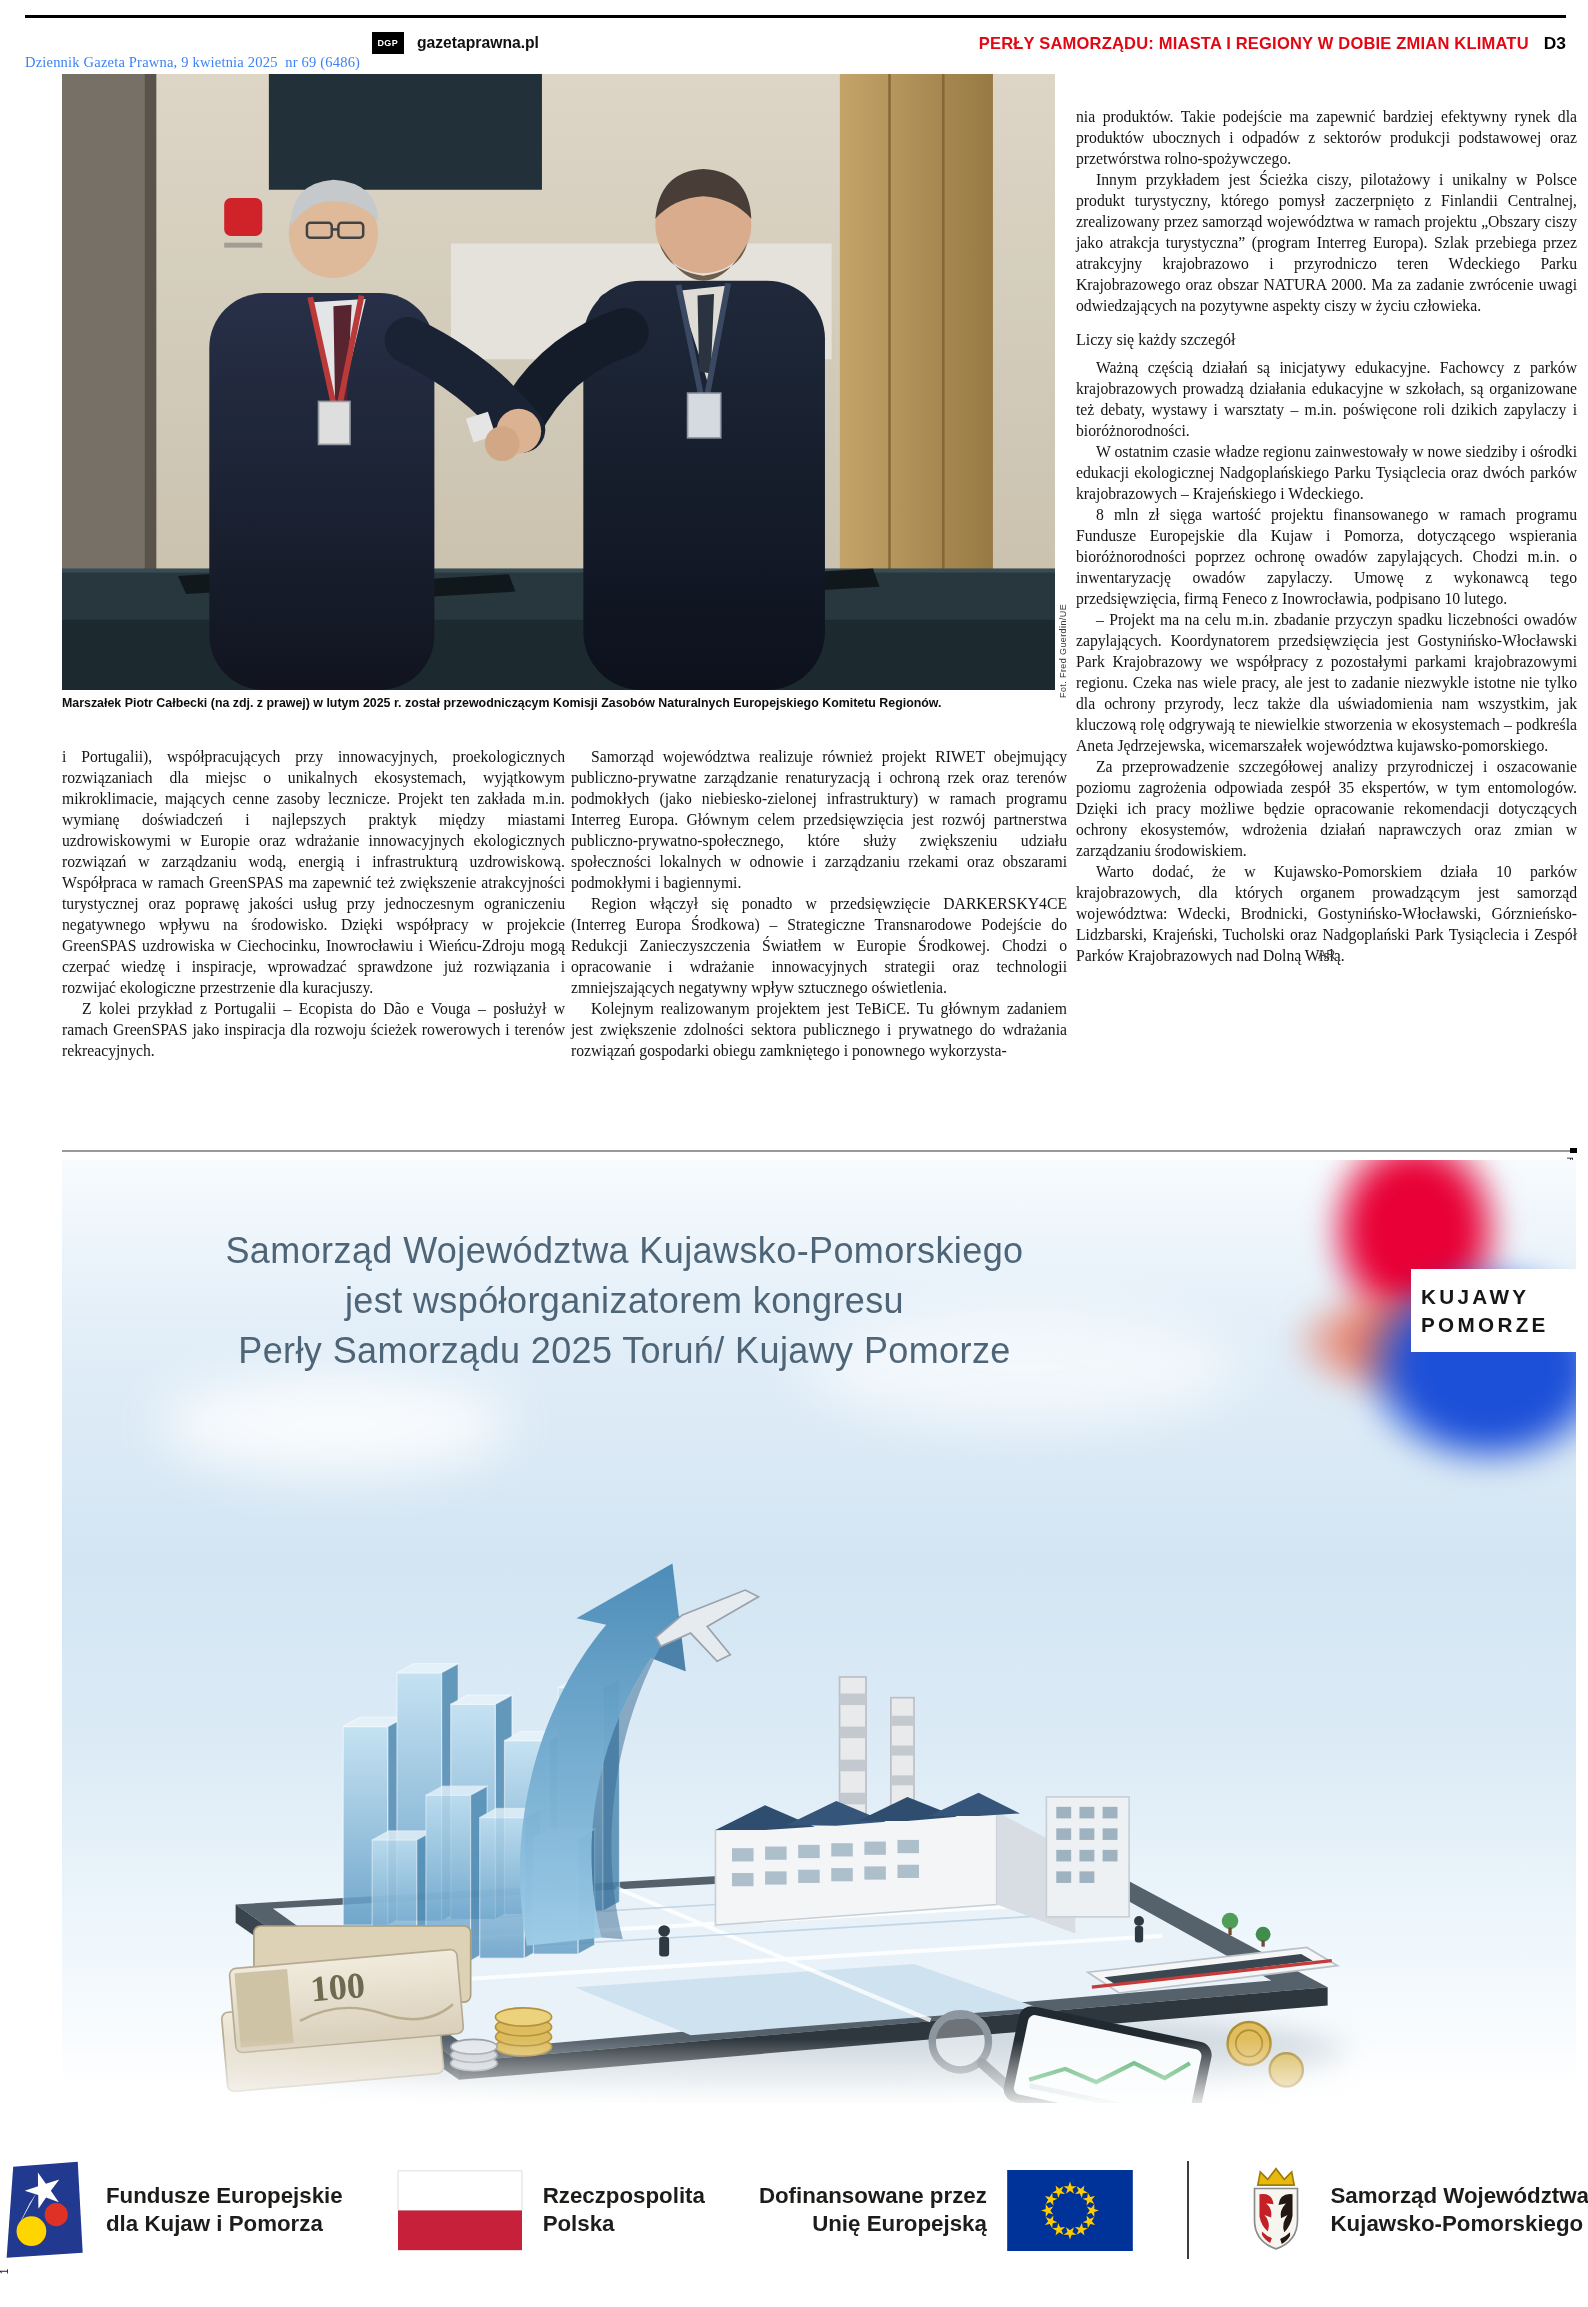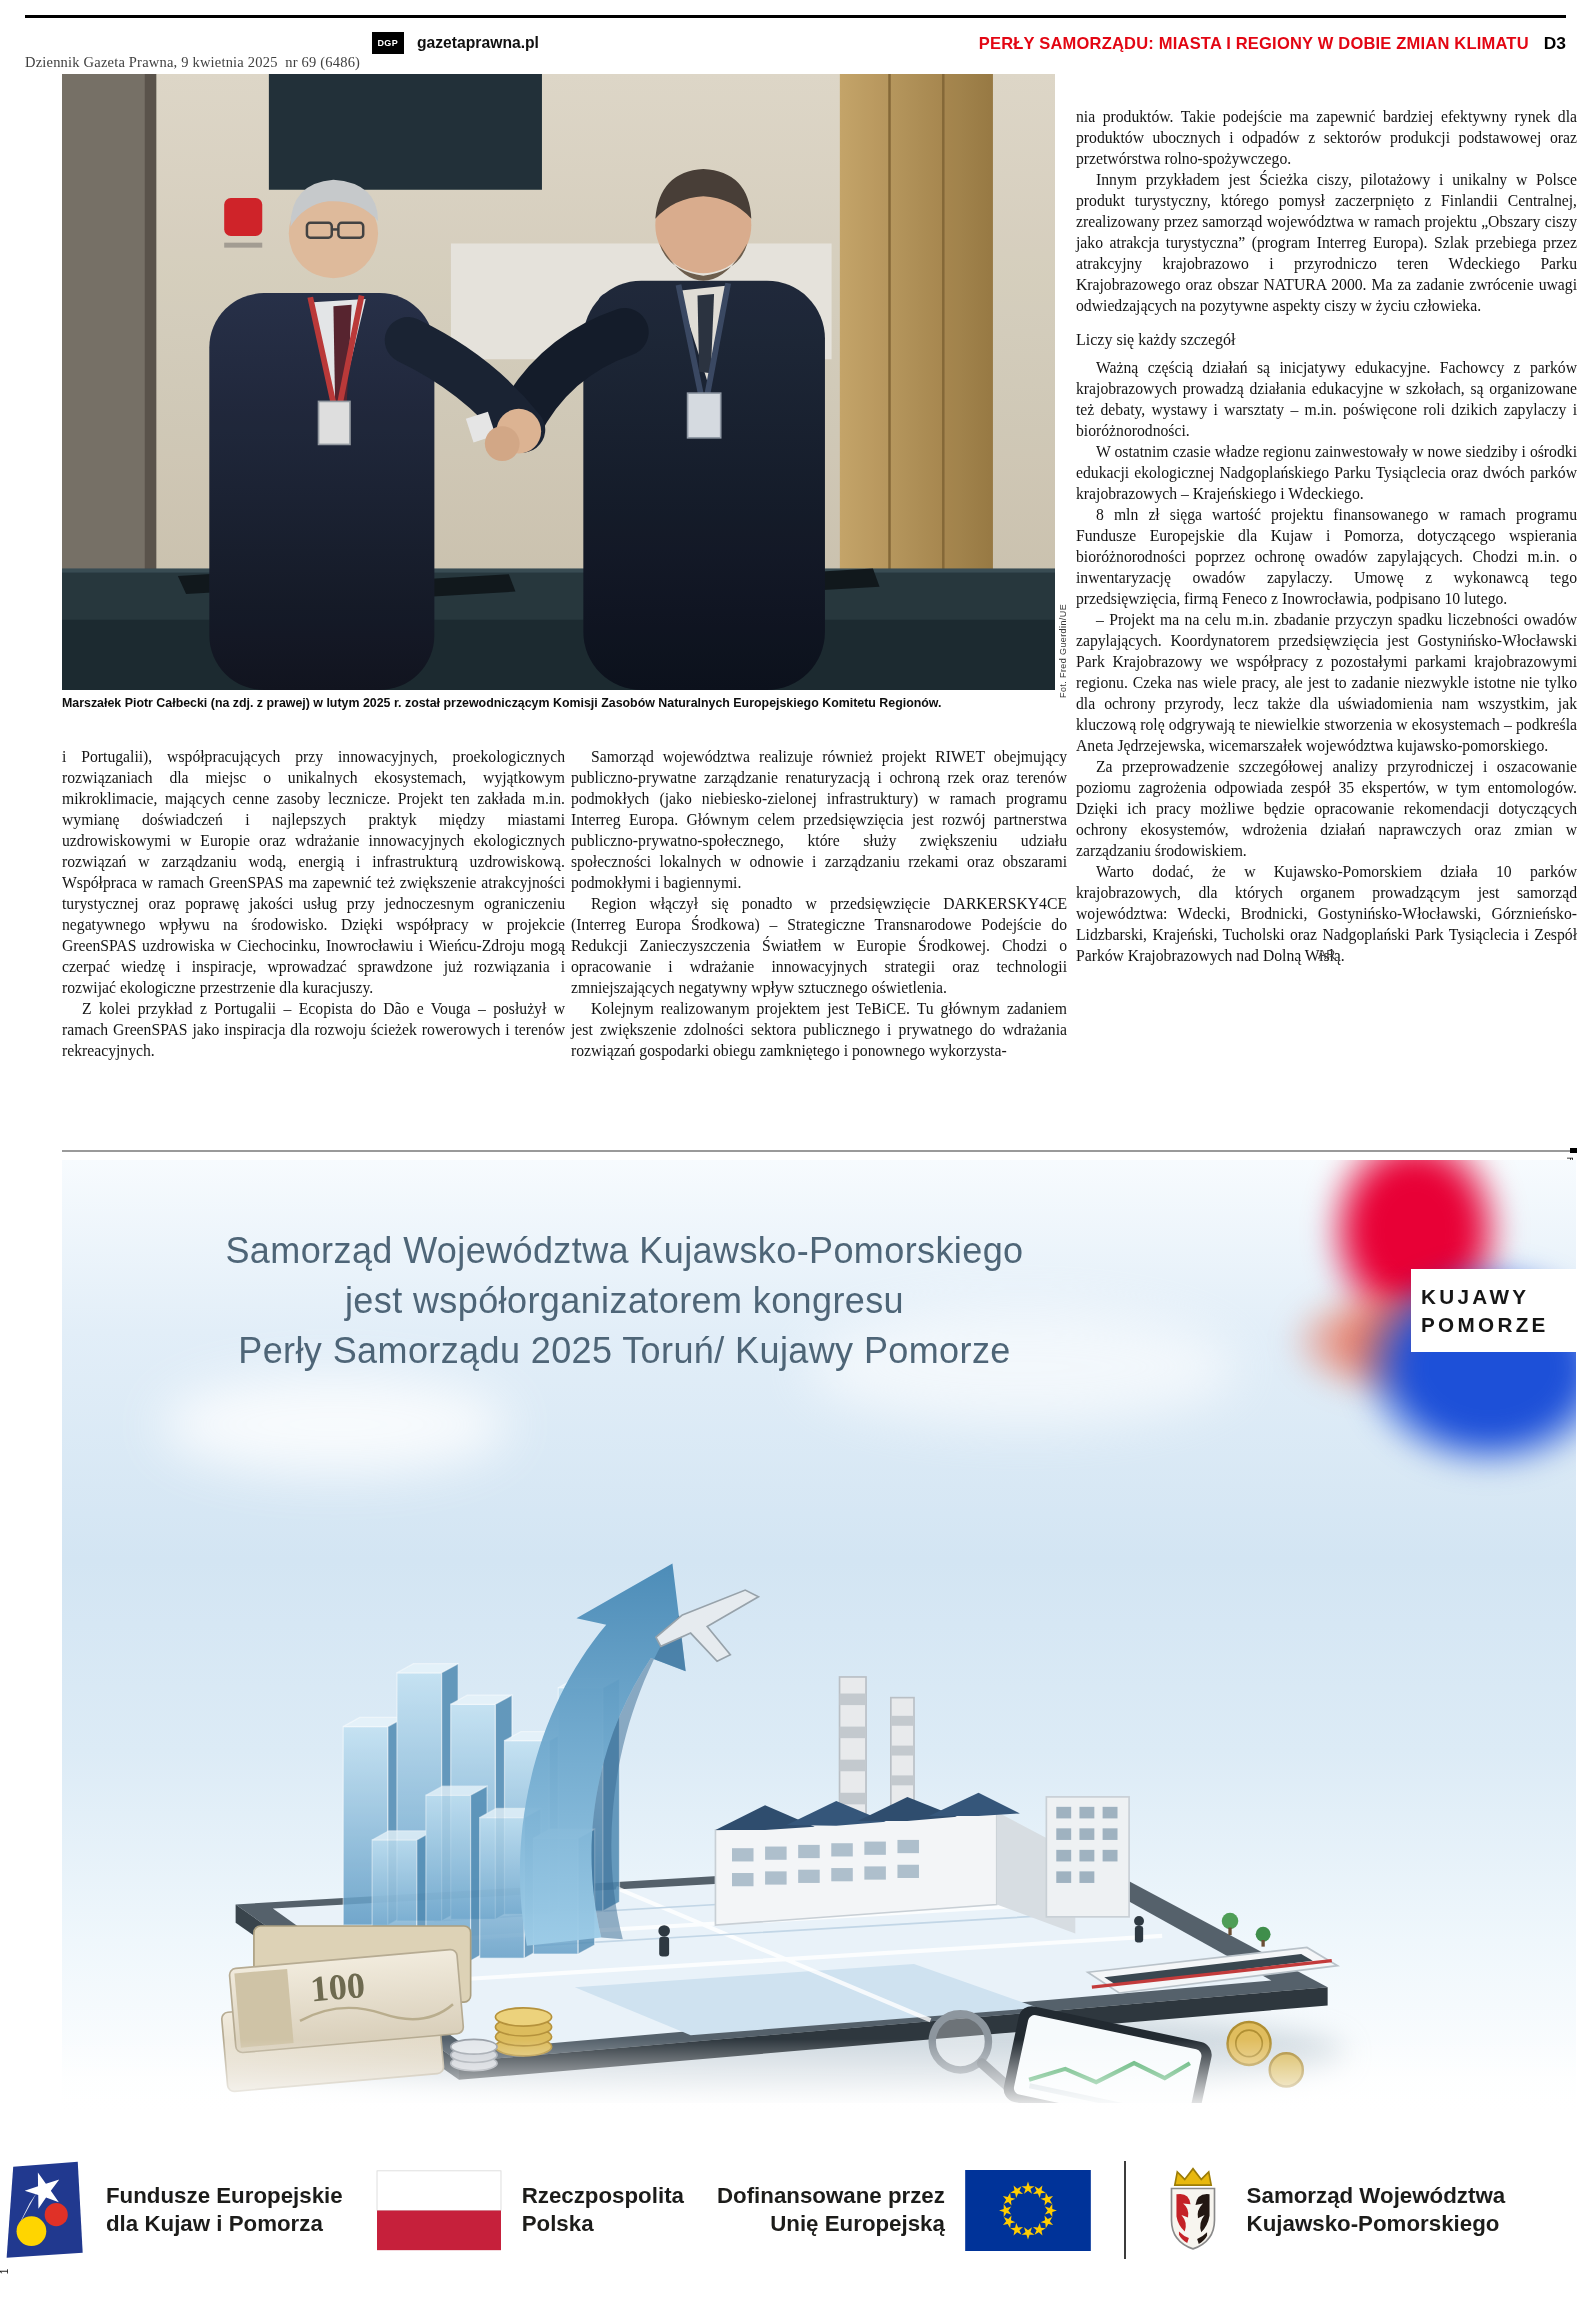--- a/index.html
+++ b/index.html
@@ -2,21 +2,21 @@
 <html style="font-size:13.2px"><head>
 <meta charset="utf-8">
 <style>
   html,body{margin:0;padding:0;background:#fff;}
   .page{position:relative;width:1589px;height:2307px;background:#ffffff;overflow:hidden;
         font-family:"Liberation Serif","DejaVu Serif",serif;color:#111;}
 
   
   .top-rule{position:absolute;left:25px;top:15px;width:1541px;height:2.5px;background:#000;}
   .masthead{position:absolute;left:25px;top:30px;width:1541px;height:26.5px;display:flex;align-items:center;}
-  .mh-issue{font-size:14.5px;color:#404040;letter-spacing:0.2px;white-space:pre;margin-top:38px;}
+  .mh-issue{font-size:14.5px;color:#3b82f6;letter-spacing:0.2px;white-space:pre;margin-top:38px;}
   .dgp-box{margin-left:11.6px;width:32px;height:22.3px;background:#000;color:#fff;display:flex;align-items:center;justify-content:center;
            font-family:"Liberation Sans",sans-serif;font-weight:bold;font-size:9px;letter-spacing:0.4px;}
   .mh-site{margin-left:13.2px;font-family:"Liberation Sans",sans-serif;font-weight:bold;font-size:15.7px;color:#101010;}
   .mh-spacer{flex:1;}
   .mh-banner{font-family:"Liberation Sans",sans-serif;font-weight:800;font-size:16.5px;letter-spacing:0.2px;}
   .mh-page{margin-left:15px;font-family:"Liberation Sans",sans-serif;font-weight:800;font-size:17.4px;color:#000;}
 
   
   .photo{position:absolute;left:62px;top:74px;width:993px;height:616px;overflow:hidden;background:#d8d2c4;}
   .photo svg{display:block;width:100%;height:100%;}
@@ -57,21 +57,21 @@
       background:radial-gradient(closest-side,#1d50d8 60%,rgba(29,80,216,0));filter:blur(11.6px);}
   .kp-box{position:absolute;left:149px;top:91px;width:165px;height:83px;background:#fff;
       display:flex;flex-direction:column;justify-content:center;padding-left:10px;box-sizing:border-box;margin-top:18px;}
   .kp-box div{font-family:"Liberation Sans",sans-serif;font-weight:700;font-size:20.7px;letter-spacing:3.3px;color:#161616;line-height:28px;}
   .ad-illu{position:absolute;left:124px;top:397px;width:1274px;height:546px;}
   .ad-fade{position:absolute;left:0;bottom:0;width:100%;height:74px;
       background:linear-gradient(180deg,rgba(255,255,255,0),#ffffff);}
 
   
   .footer{position:absolute;left:0;top:2113px;width:1589px;height:194px;background:#fff;
-      display:flex;align-items:center;justify-content:flex-start;gap:33px;font-family:"Liberation Sans",sans-serif;}
+      display:flex;align-items:center;justify-content:space-between;gap:47px;font-family:"Liberation Sans",sans-serif;}
   .flogo{display:flex;align-items:center;gap:20px;}
   .flogo .ftext{font-size:22.3px;font-weight:700;color:#1c1c1a;line-height:28px;}
   .ftext.right{text-align:right;font-weight:600;}
   .fdivider{width:1.7px;height:98px;background:#3c3c3c;}
 
   .fold-marker{position:absolute;left:1.7px;top:2266px;transform:rotate(-90deg);
       font-family:"Liberation Sans",sans-serif;font-size:10px;color:#222;}
 </style>
 </head>
 <body>

